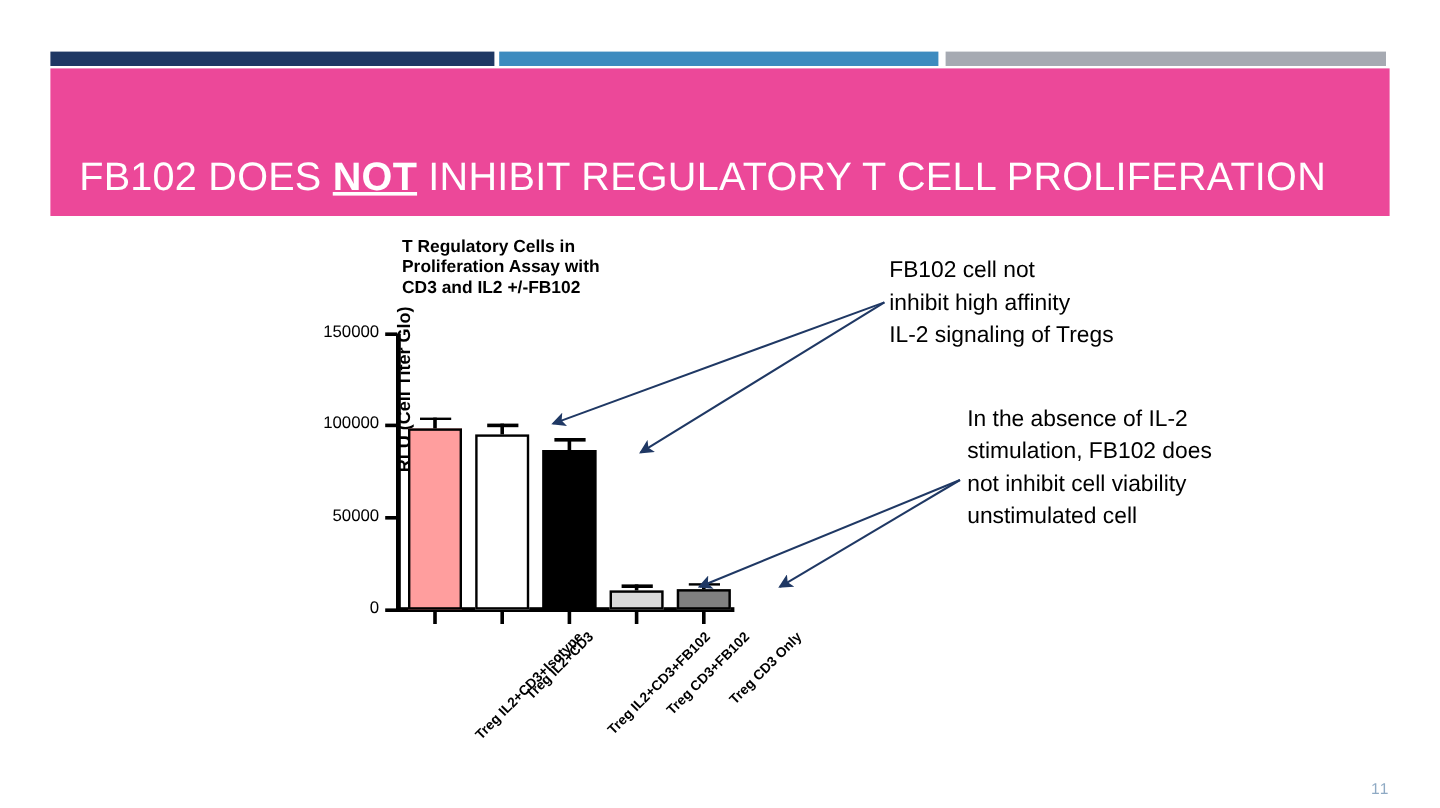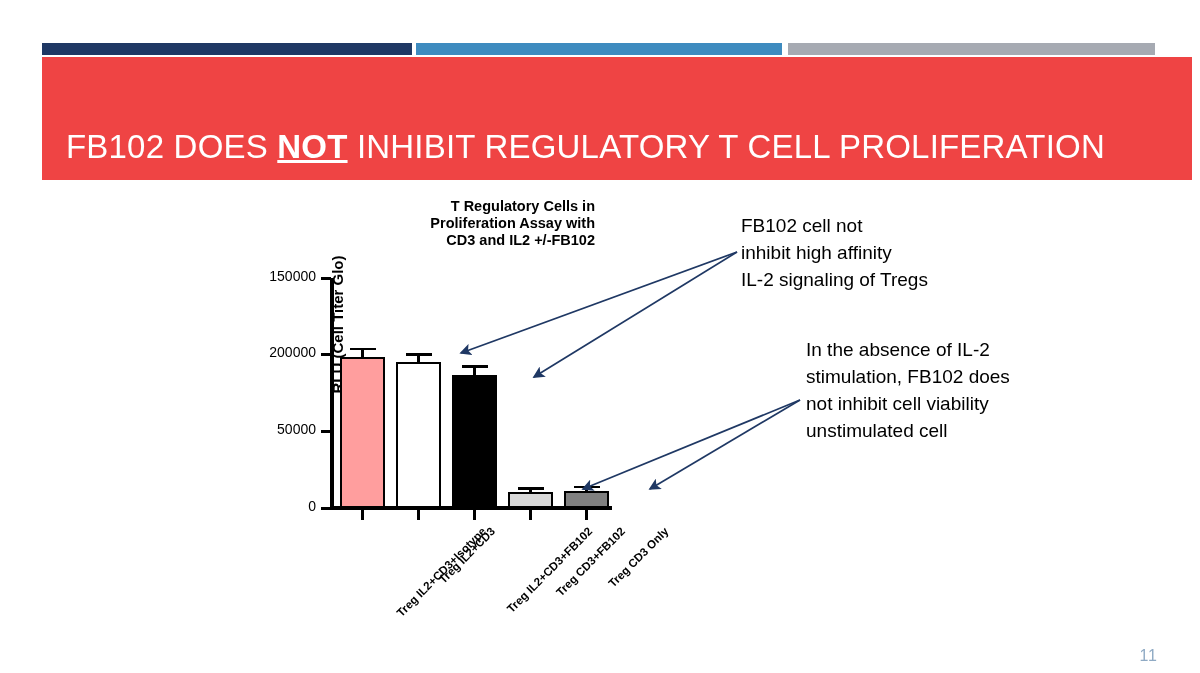--- a/index.html
+++ b/index.html
@@ -56,21 +56,21 @@
     left: 255px;
     top: 198px;
     width: 400px;
     height: 420px;
   }
   #chart-title {
     position: absolute;
     left: 80px;
     top: 0px;
     width: 260px;
-    text-align: right;
+    text-align: left;
     font-size: 14.5px;
     font-weight: bold;
     line-height: 17px;
     color: #000000;
   }
   #chart-title div { white-space: nowrap; }
 
   
   #y-axis-title {
     position: absolute;
@@ -172,33 +172,33 @@
     left: 0; top: 0;
     width: 1200px; height: 673px;
     pointer-events: none;
   }
 
   
   #slide-number {
     position: absolute;
     right: 42px;
     bottom: 8px;
-    font-size: 16px;
+    font-size: 13px;
     color: #8FAAC4;
     letter-spacing: 1px;
   }
 </style>
 </head>
 <body>
 
 <div class="accent-rule" id="accent-navy" style="background: rgb(31, 56, 100);"></div>
 <div class="accent-rule" id="accent-blue" style="background: rgb(62, 139, 191);"></div>
 <div class="accent-rule" id="accent-gray" style="background: rgb(166, 170, 178);"></div>
 
-<div id="title-banner" style="background: #ef4444; padding-left: 34px;">
+<div id="title-banner" style="background: #ec4899;">
   <div id="title-text" style="color: rgb(255, 255, 255);">
     <span>FB102 DOES </span><span class="emph">NOT</span><span> INHIBIT REGULATORY T CELL PROLIFERATION</span>
   </div>
 </div>
 
 <div id="chart-figure">
   <div id="chart-title">
     <div>T Regulatory  Cells in</div>
     <div>Proliferation Assay with</div>
     <div>CD3 and IL2 +/-FB102</div>
@@ -209,21 +209,21 @@
   <div id="x-axis-line"></div>
 
   <div id="y-ticks">
       <div class="y-tick" style="top: 308.5px;">
         <span class="y-tick-label">0</span>
       </div>
       <div class="y-tick" style="top: 231.833px;">
         <span class="y-tick-label">50000</span>
       </div>
       <div class="y-tick" style="top: 155.167px;">
-        <span class="y-tick-label">200000</span>
+        <span class="y-tick-label">100000</span>
       </div>
       <div class="y-tick" style="top: 78.5px;">
         <span class="y-tick-label">150000</span>
       </div>
     </div>
   <div id="bars-layer">
       <div class="bar" style="left: 85px; top: 158.967px; width: 45px; height: 151.033px; background: rgb(255, 158, 158); border-color: rgb(0, 0, 0);"></div>
       <div class="errbar-stem" style="left: 106.25px; top: 149.767px; height: 9.2px;"></div>
       <div class="errbar-cap" style="left: 94.5px; top: 149.767px;"></div>
       <div class="bar" style="left: 141px; top: 163.567px; width: 45px; height: 146.433px; background: rgb(255, 255, 255); border-color: rgb(0, 0, 0);"></div>

